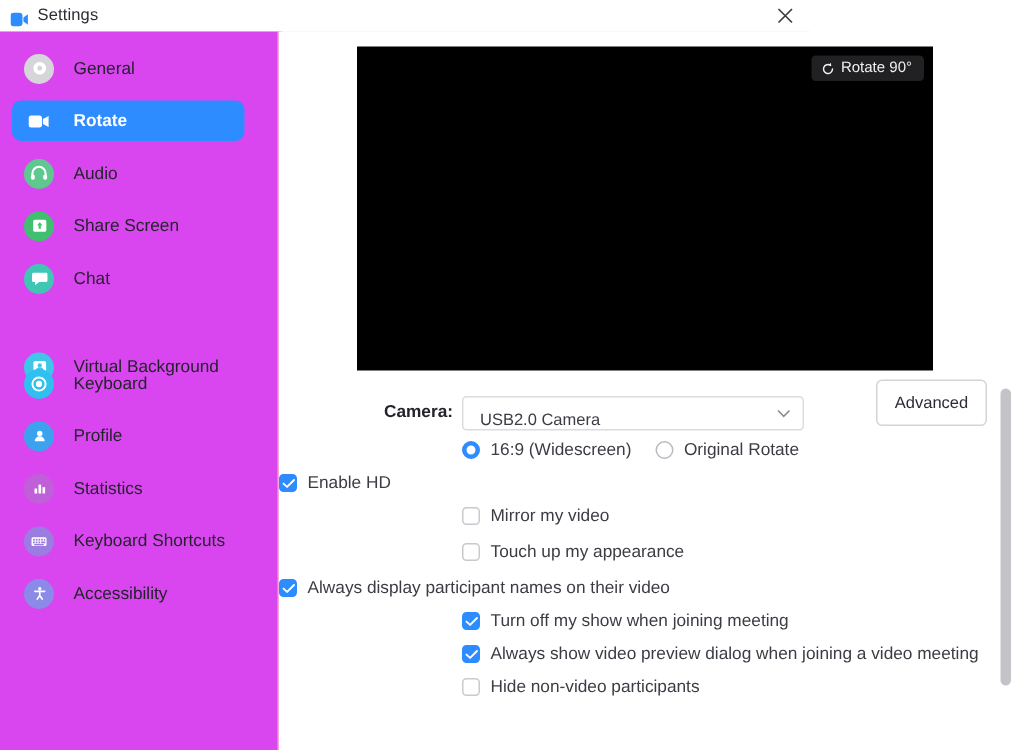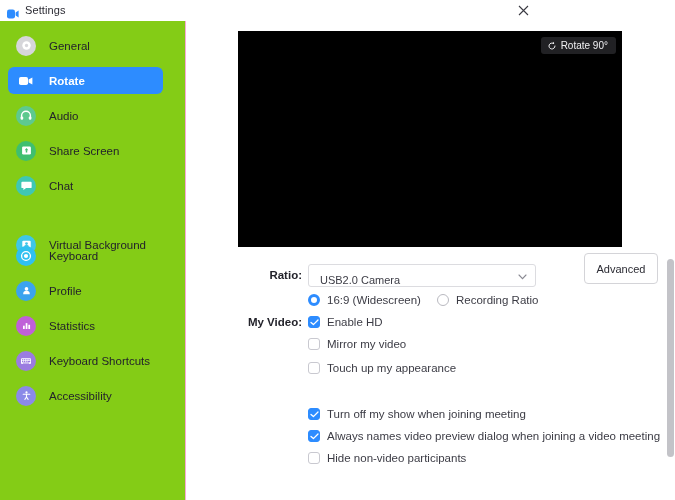--- a/index.html
+++ b/index.html
@@ -52,21 +52,21 @@
     cursor: default;
   }
   .close-btn svg { display: block; }
 
   
   .sidebar {
     position: absolute;
     left: 0; top: 21px;
     width: 185px;
     height: 479px;
-    background: #84cc16;
+    background: #d946ef;
     border-right: 3px solid #f9a8d4;
     text-align: center;
   }
   .side-item {
     position: absolute;
     left: 8px;
     width: 155px;
     height: 27px;
     border-radius: 6px;
     display: flex;
@@ -420,46 +420,45 @@
           <path d="M8.3 0.9 L8.6 3.4 L6.2 3.1 Z" fill="#f0f0f2"></path>
         </svg>
         <span class="rotate-label">Rotate 90°</span>
       </div>
     </div>
 
     <div class="clipper">
       <div class="form" style="position:absolute;left:0;top:0;">
 
         <div class="row" style="height:28px;">
-          <div class="row-label">Ratio:</div>
+          <div class="row-label">Camera:</div>
           <div class="row-body">
             <div class="select-box">
               <span class="select-value">USB2.0 Camera</span>
               <span class="select-chevron">
                 <svg width="9" height="6" viewBox="0 0 9 6">
                   <path d="M1 1 L4.5 4.6 L8 1" stroke="#8a8a93" stroke-width="1.1" fill="none" stroke-linecap="round"></path>
                 </svg>
               </span>
             </div>
           </div>
         </div>
 
         <div class="row" style="height:22px;">
           <div class="row-label"></div>
           <div class="row-body radio-row">
             <span class="radio checked"></span>
             <span class="radio-label">16:9 (Widescreen)</span>
             <span class="radio-gap"></span>
             <span class="radio"></span>
-            <span class="radio-label">Recording Ratio</span>
-          </div>
-        </div>
-
-        <div class="row" style="height:22px;">
-          <div class="row-label">My Video:</div>
+            <span class="radio-label">Original Rotate</span>
+          </div>
+        </div>
+
+        <div class="row" style="height:22px;">
           <div class="row-body check-row">
             <span class="checkbox checked">
               <svg width="9" height="7" viewBox="0 0 9 7">
                   <path d="M1 3.4 L3.4 5.6 L8 1" stroke="#fff" stroke-width="1.3" fill="none" stroke-linecap="round" stroke-linejoin="round"></path>
                 </svg>
             </span>
             <span class="check-label">Enable HD</span>
           </div>
         </div>
 
@@ -473,20 +472,28 @@
 
         <div class="row" style="height:26px;">
           <div class="row-label"></div>
           <div class="row-body check-row">
             <span class="checkbox"></span>
             <span class="check-label">Touch up my appearance</span>
           </div>
         </div>
 
         <div class="row" style="height:22px;">
+          <div class="row-body check-row">
+            <span class="checkbox checked">
+              <svg width="9" height="7" viewBox="0 0 9 7">
+                  <path d="M1 3.4 L3.4 5.6 L8 1" stroke="#fff" stroke-width="1.3" fill="none" stroke-linecap="round" stroke-linejoin="round"></path>
+                </svg>
+            </span>
+            <span class="check-label">Always display participant names on their video</span>
+          </div>
         </div>
 
         <div class="row" style="height:22px;">
           <div class="row-label"></div>
           <div class="row-body check-row">
             <span class="checkbox checked">
               <svg width="9" height="7" viewBox="0 0 9 7">
                   <path d="M1 3.4 L3.4 5.6 L8 1" stroke="#fff" stroke-width="1.3" fill="none" stroke-linecap="round" stroke-linejoin="round"></path>
                 </svg>
             </span>
@@ -495,21 +502,21 @@
         </div>
 
         <div class="row" style="height:22px;">
           <div class="row-label"></div>
           <div class="row-body check-row">
             <span class="checkbox checked">
               <svg width="9" height="7" viewBox="0 0 9 7">
                   <path d="M1 3.4 L3.4 5.6 L8 1" stroke="#fff" stroke-width="1.3" fill="none" stroke-linecap="round" stroke-linejoin="round"></path>
                 </svg>
             </span>
-            <span class="check-label">Always names video preview dialog when joining a video meeting</span>
+            <span class="check-label">Always show video preview dialog when joining a video meeting</span>
           </div>
         </div>
 
         <div class="row" style="height:22px;">
           <div class="row-label"></div>
           <div class="row-body check-row">
             <span class="checkbox"></span>
             <span class="check-label">Hide non-video participants</span>
           </div>
         </div>

